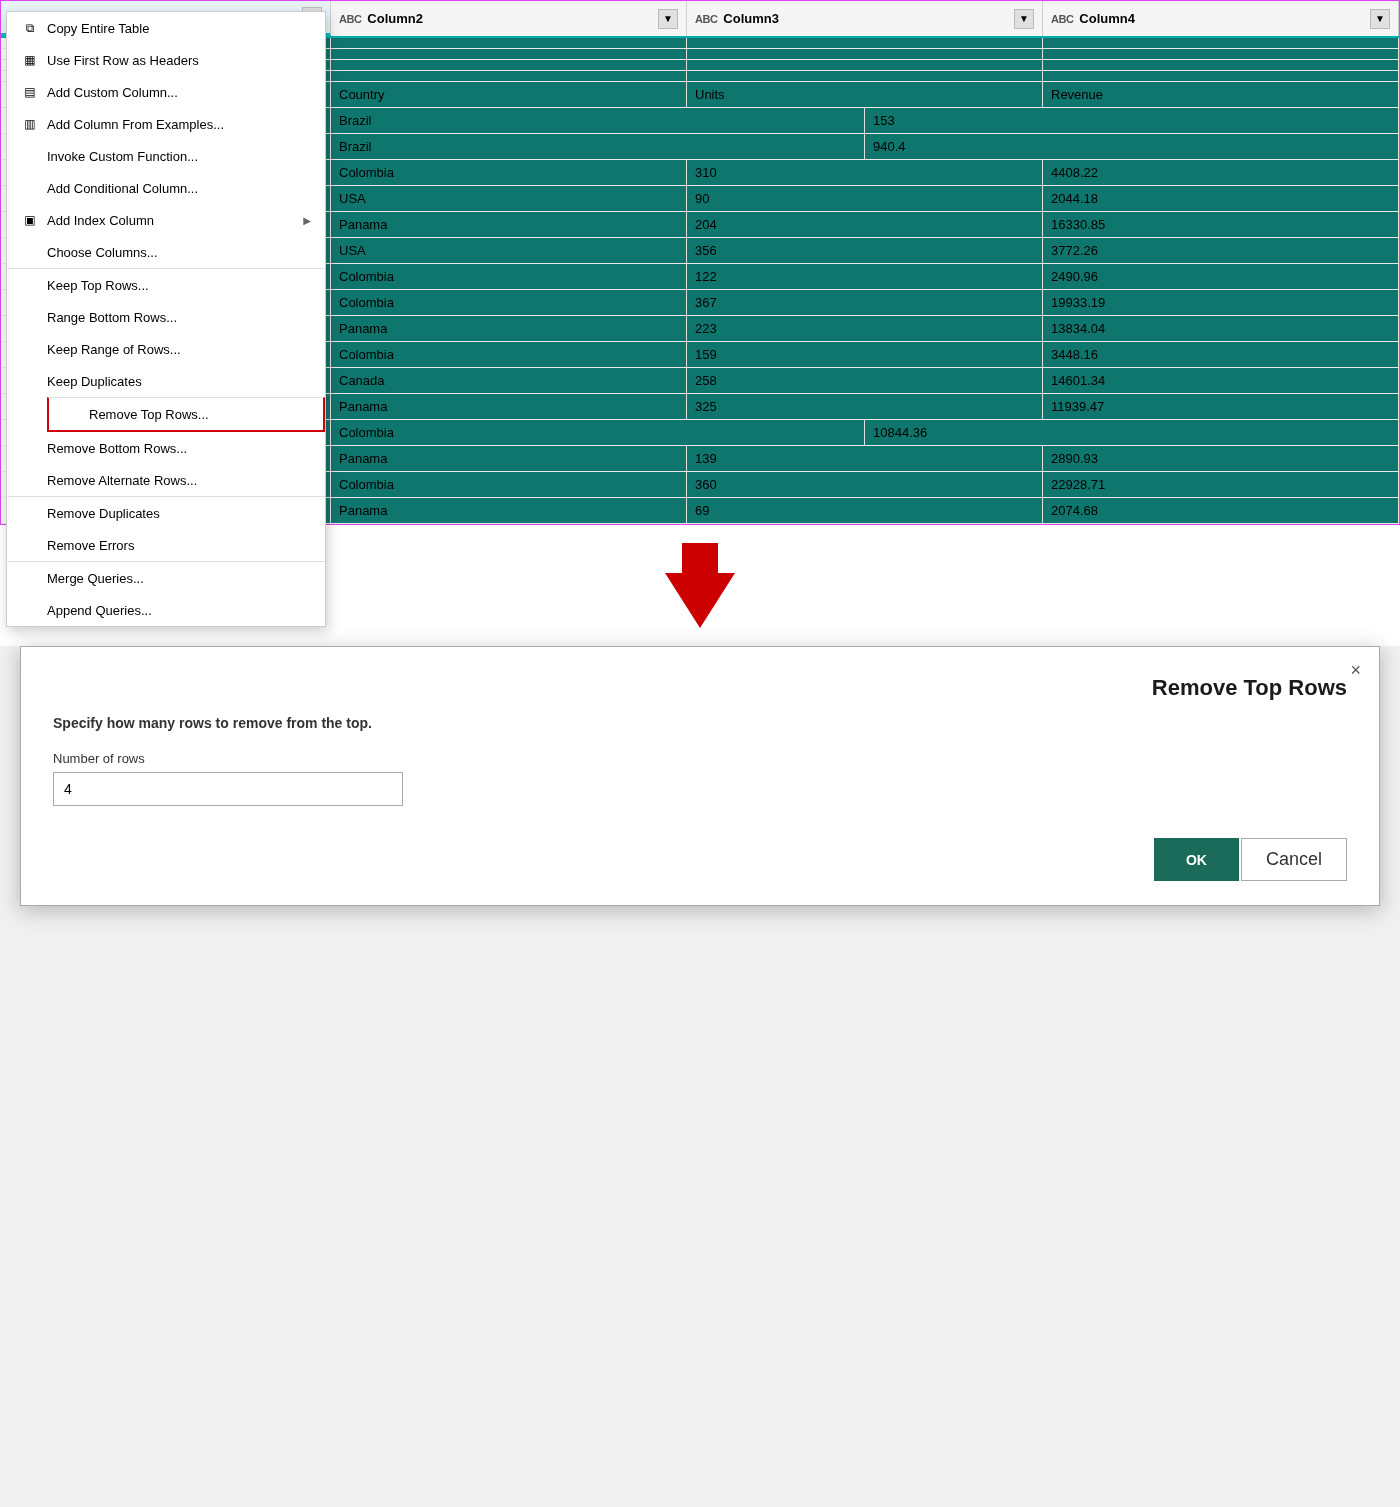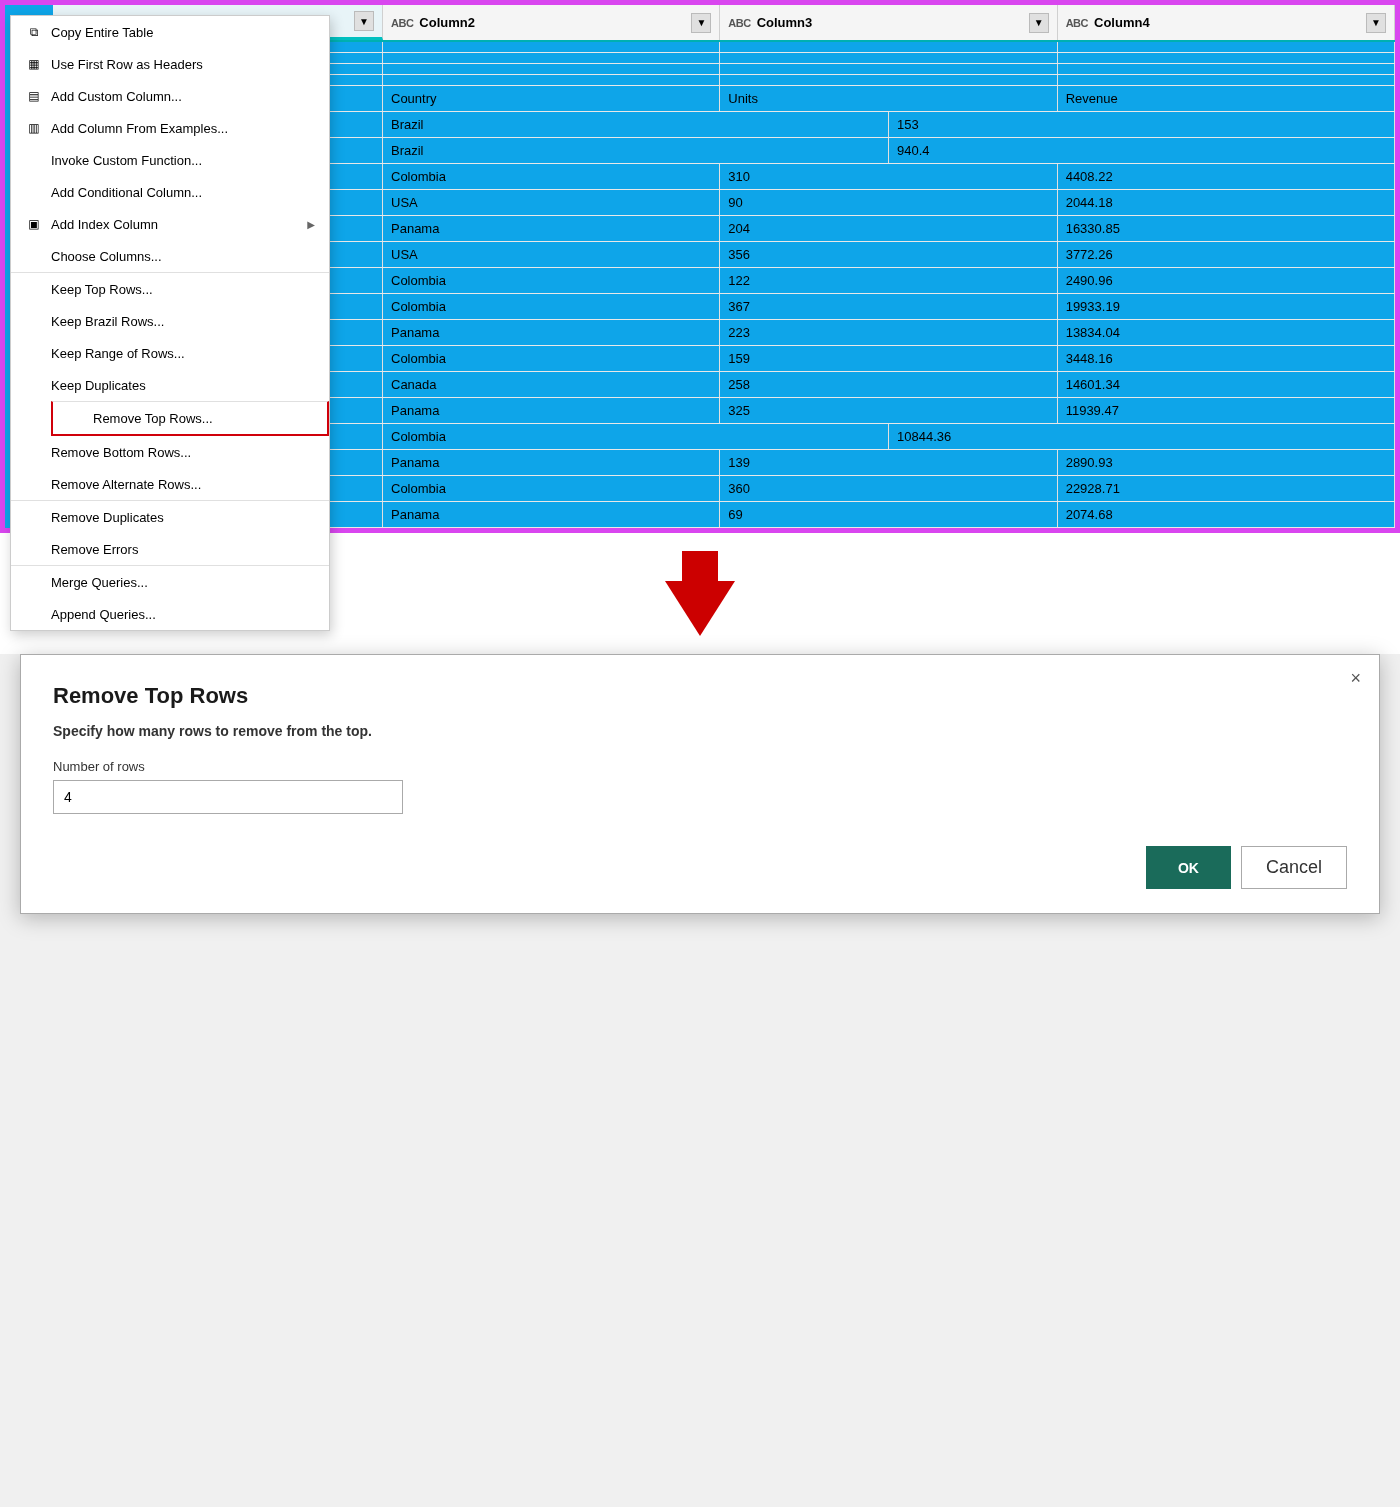--- a/index.html
+++ b/index.html
@@ -8,24 +8,23 @@
       font-size: 14px;
       background: #f0f0f0;
       width: 1400px;
       min-height: 1507px;
       position: relative;
     }
 
     
     .table-container {
       width: 100%;
-      background: #0ea5e9;
-      border: 5px solid #d946ef;
+      background: #0f766e;
+      border: 1px solid #d946ef;
       position: relative;
-      padding-left: 48px;
     }
 
     
     .col-headers {
       display: flex;
       border-bottom: 2px solid #00b0b0;
       background: #f5f5f5;
     }
 
     .col-header {
@@ -207,20 +206,21 @@
       background: none;
       border: none;
       line-height: 1;
     }
 
     .dialog-title {
       font-size: 22px;
       font-weight: 700;
       margin-bottom: 14px;
       color: #1a1a1a;
+      text-align: right;
     }
 
     .dialog-description {
       font-size: 14px;
       color: #333;
       margin-bottom: 20px;
       font-weight: bold;
     }
 
     .dialog-field-label {
@@ -233,21 +233,21 @@
       width: 350px;
       padding: 8px 10px;
       border: 1px solid #aaa;
       font-size: 14px;
       outline: none;
     }
 
     .dialog-buttons {
       display: flex;
       justify-content: flex-end;
-      gap: 10px;
+      gap: 2px;
       margin-top: 32px;
     }
 
     .btn-ok {
       background: #1a6b5a;
       color: #fff;
       border: none;
       padding: 10px 32px;
       font-size: 14px;
       cursor: pointer;
@@ -479,21 +479,21 @@
     <span class="menu-label">Choose Columns...</span>
 
   </div>
       <div class="menu-item separator-before">
     <span class="menu-icon"></span>
     <span class="menu-label">Keep Top Rows...</span>
 
   </div>
       <div class="menu-item">
     <span class="menu-icon"></span>
-    <span class="menu-label">Keep Brazil Rows...</span>
+    <span class="menu-label">Range Bottom Rows...</span>
 
   </div>
       <div class="menu-item">
     <span class="menu-icon"></span>
     <span class="menu-label">Keep Range of Rows...</span>
 
   </div>
       <div class="menu-item">
     <span class="menu-icon"></span>
     <span class="menu-label">Keep Duplicates</span>

